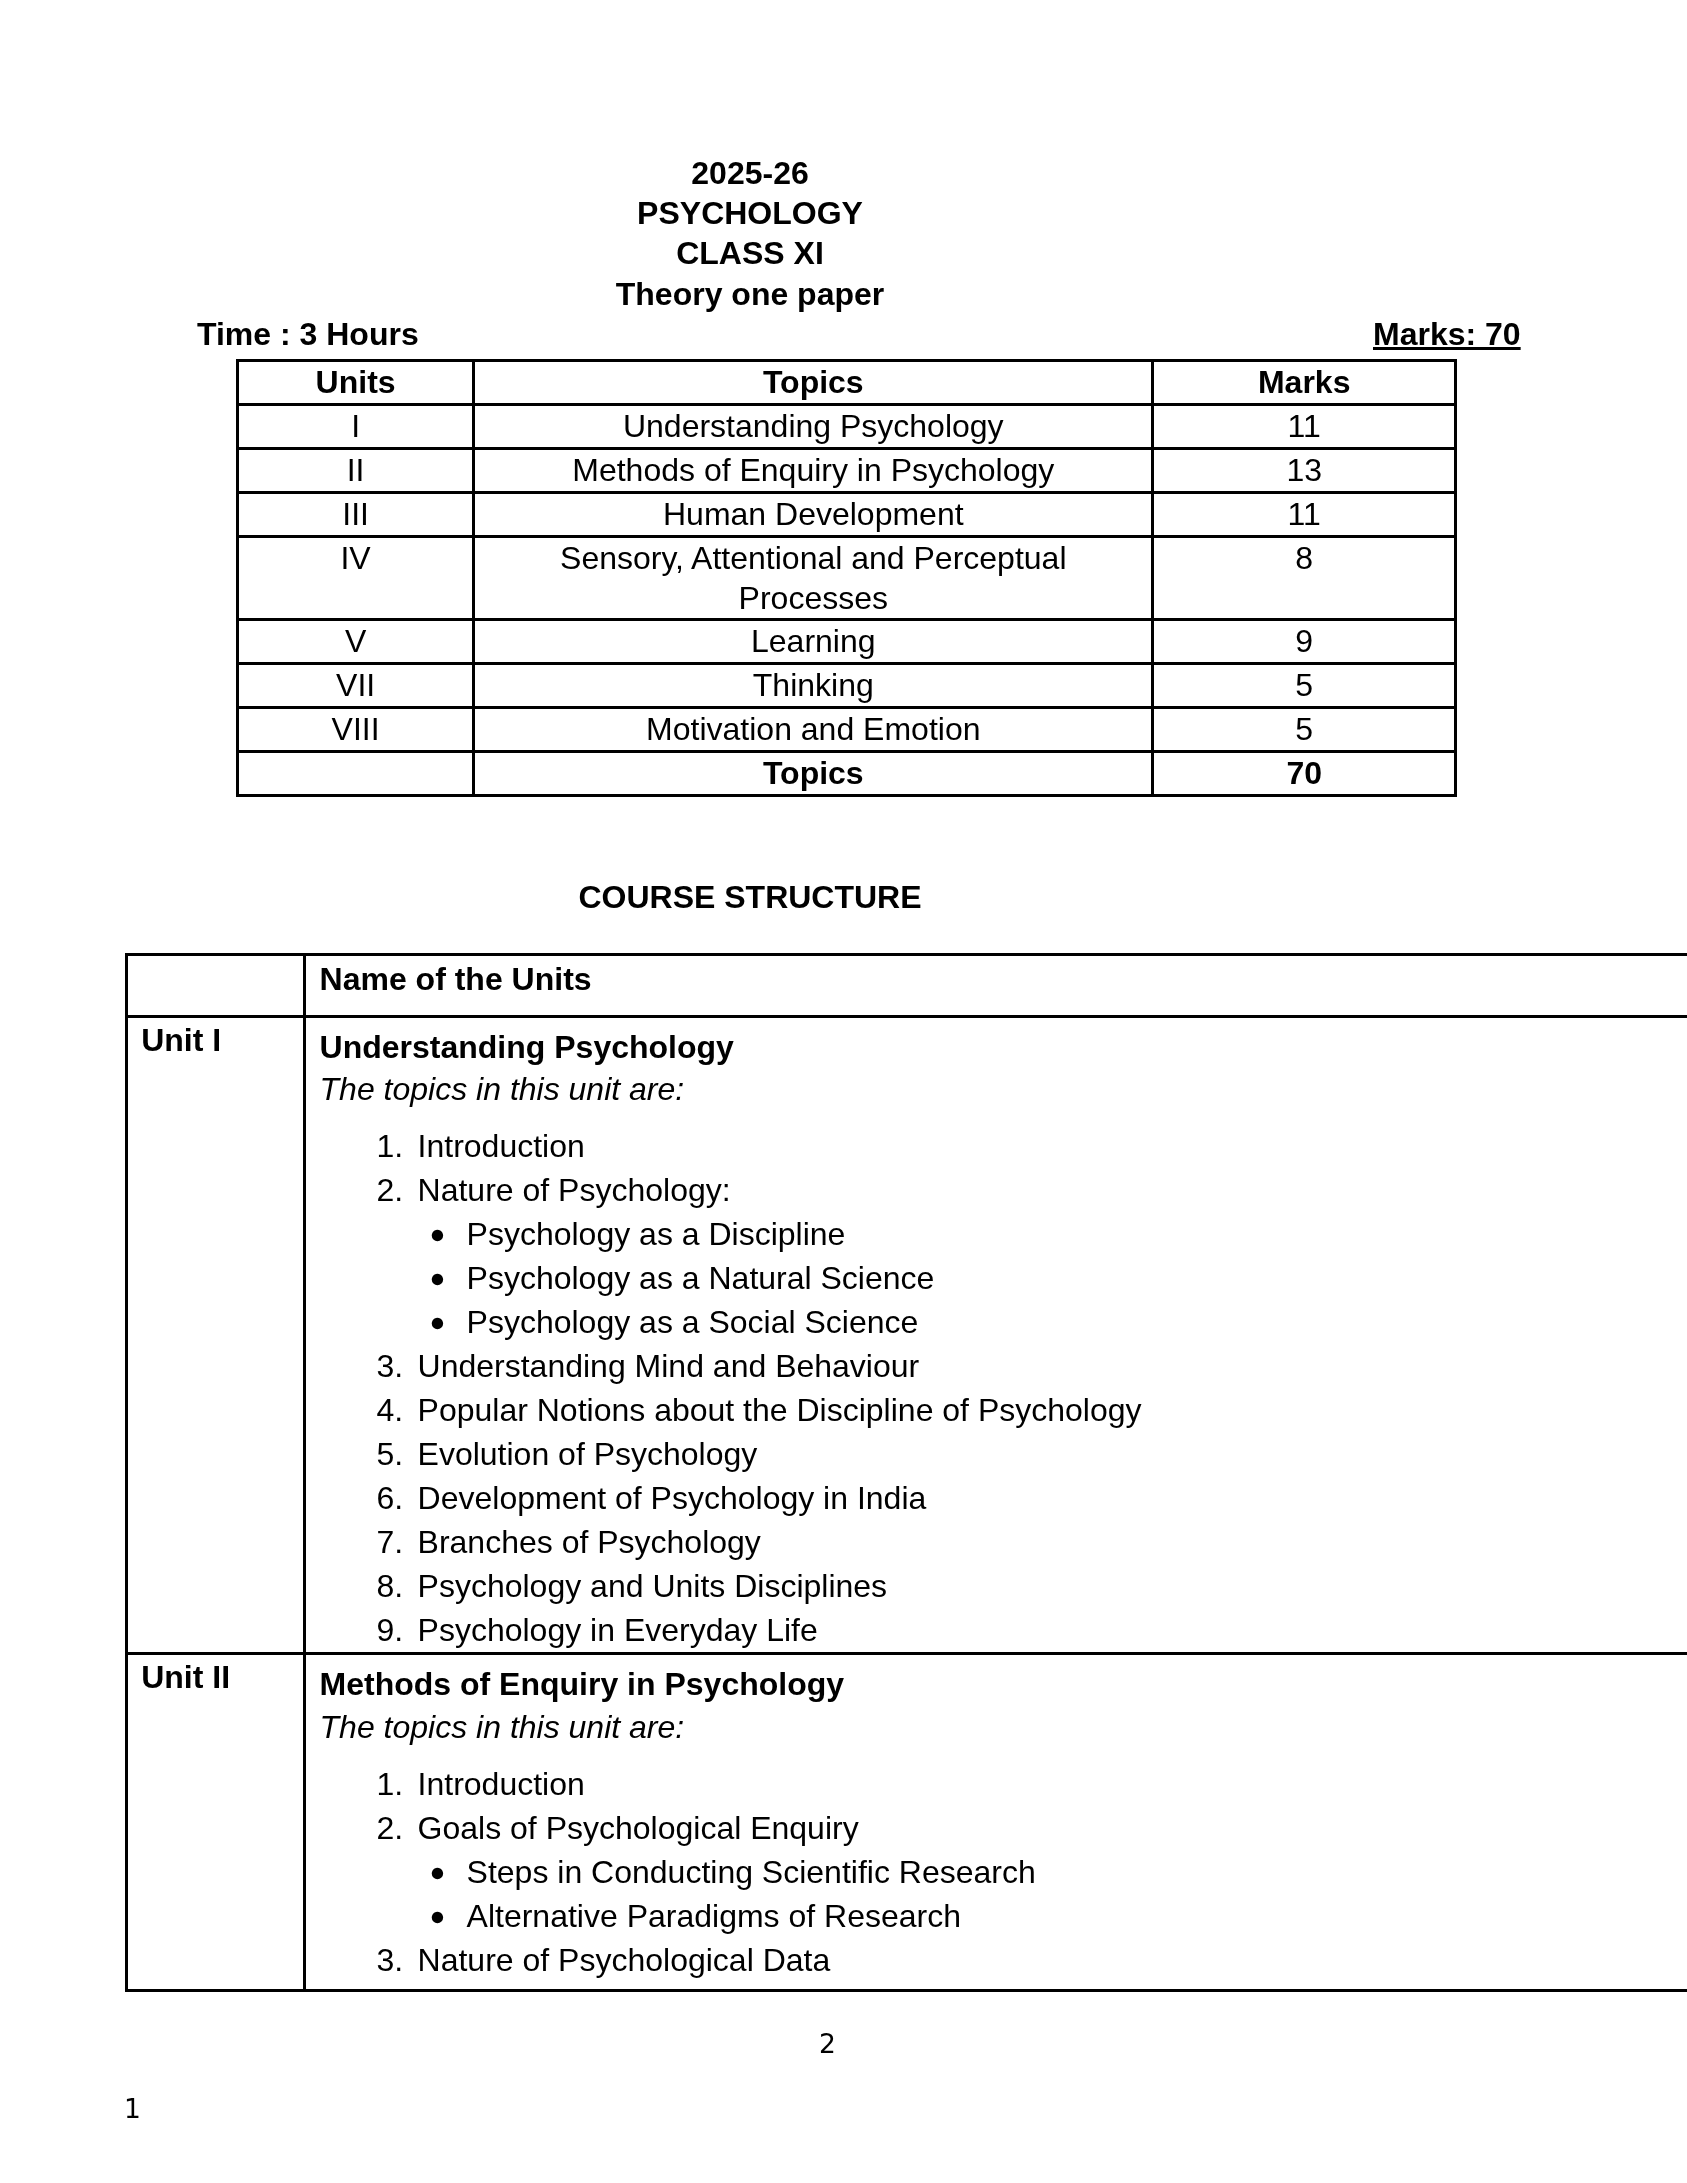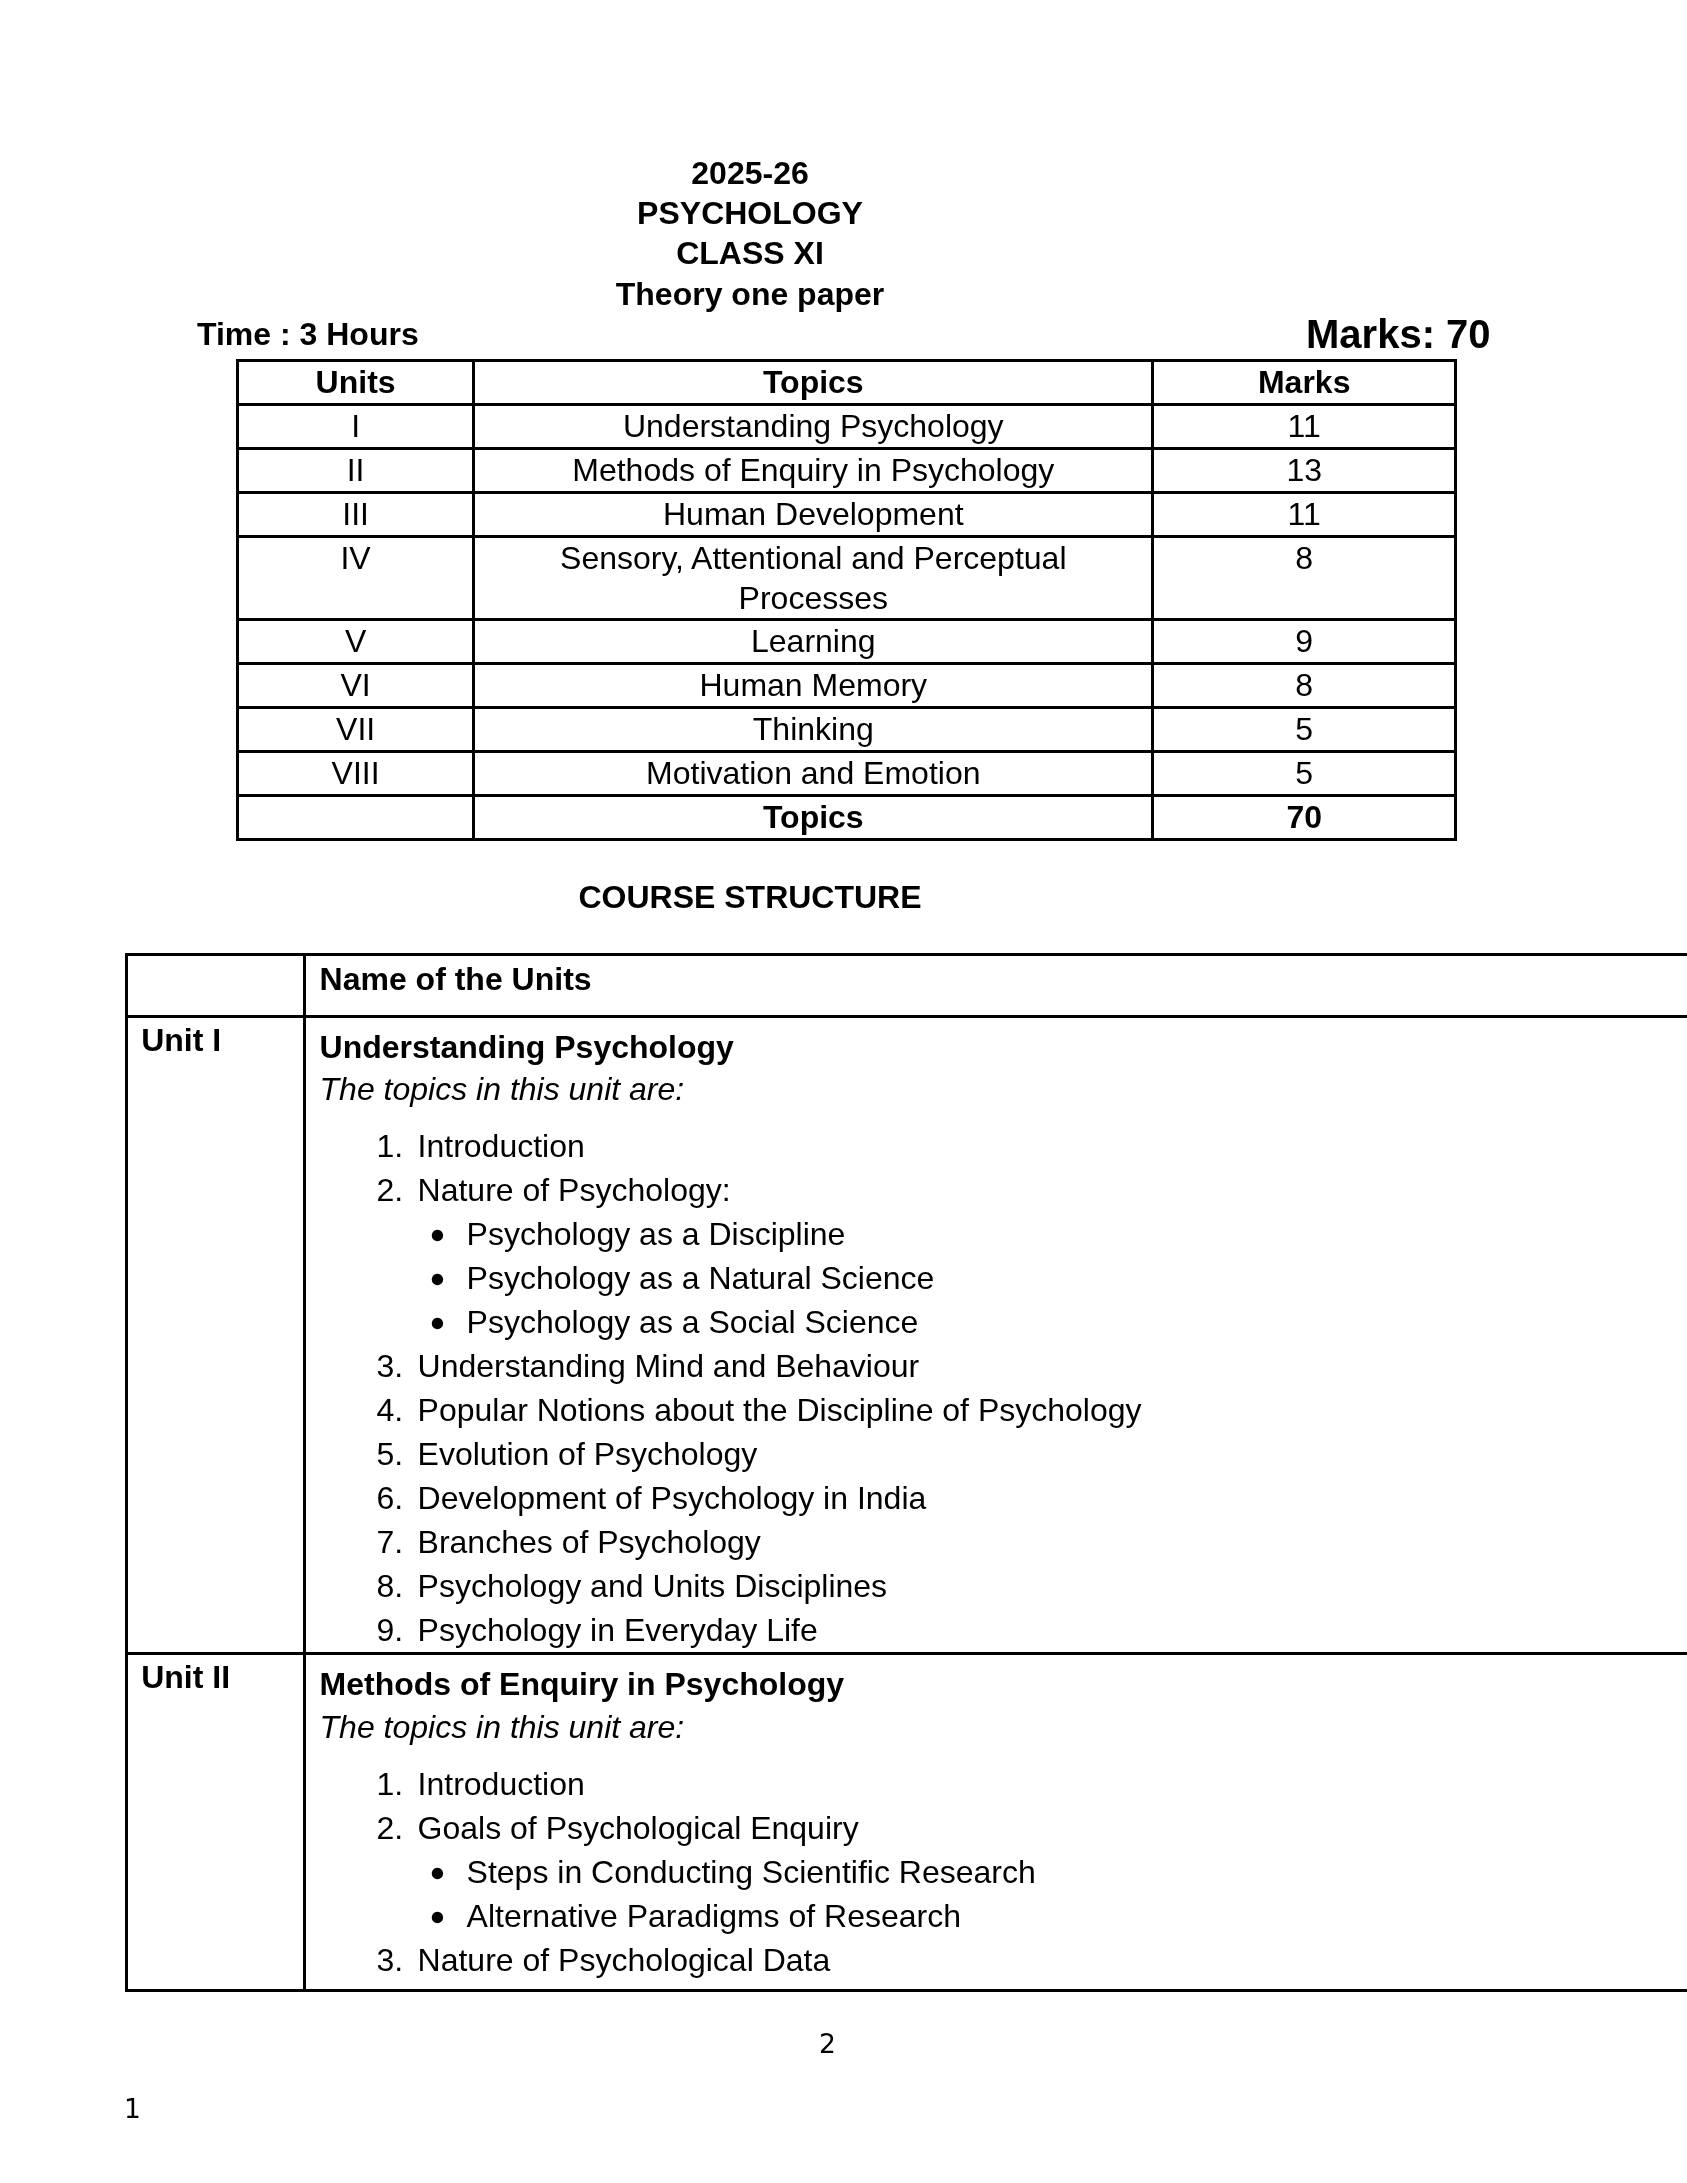--- a/index.html
+++ b/index.html
@@ -52,21 +52,21 @@
 </style>
 </head>
 <body>
 
 <div class="hdr" style="top:153px">2025-26</div>
 <div class="hdr" style="top:193px">PSYCHOLOGY</div>
 <div class="hdr" style="top:233px">CLASS XI</div>
 <div class="hdr" style="top:274px">Theory one paper</div>
 
 <div class="abs bold" style="left:197px; top:314px; font-size:32px; line-height:40px;">Time : 3 Hours</div>
-<div class="abs bold" style="left:1306px; top:314px; font-size:40px; line-height:40px;">Marks: 70</div>
+<div class="abs bold" style="left:1373px; top:314px; font-size:32px; line-height:40px;text-decoration:underline;">Marks: 70</div>
 
 <table class="marks">
   <thead>
     <tr>
       <th class="c1">Units</th>
       <th class="c2">Topics</th>
       <th>Marks</th>
     </tr>
   </thead>
   <tbody id="marks-body">
@@ -87,25 +87,20 @@
       </tr>
       <tr>
         <td class="c1">IV</td>
         <td class="c2">Sensory, Attentional and Perceptual Processes</td>
         <td class="num">8</td>
       </tr>
       <tr>
         <td class="c1">V</td>
         <td class="c2">Learning</td>
         <td class="num">9</td>
-      </tr>
-      <tr>
-        <td class="c1">VI</td>
-        <td class="c2">Human Memory</td>
-        <td class="num">8</td>
       </tr>
       <tr>
         <td class="c1">VII</td>
         <td class="c2">Thinking</td>
         <td class="num">5</td>
       </tr>
       <tr>
         <td class="c1">VIII</td>
         <td class="c2">Motivation and Emotion</td>
         <td class="num">5</td>

